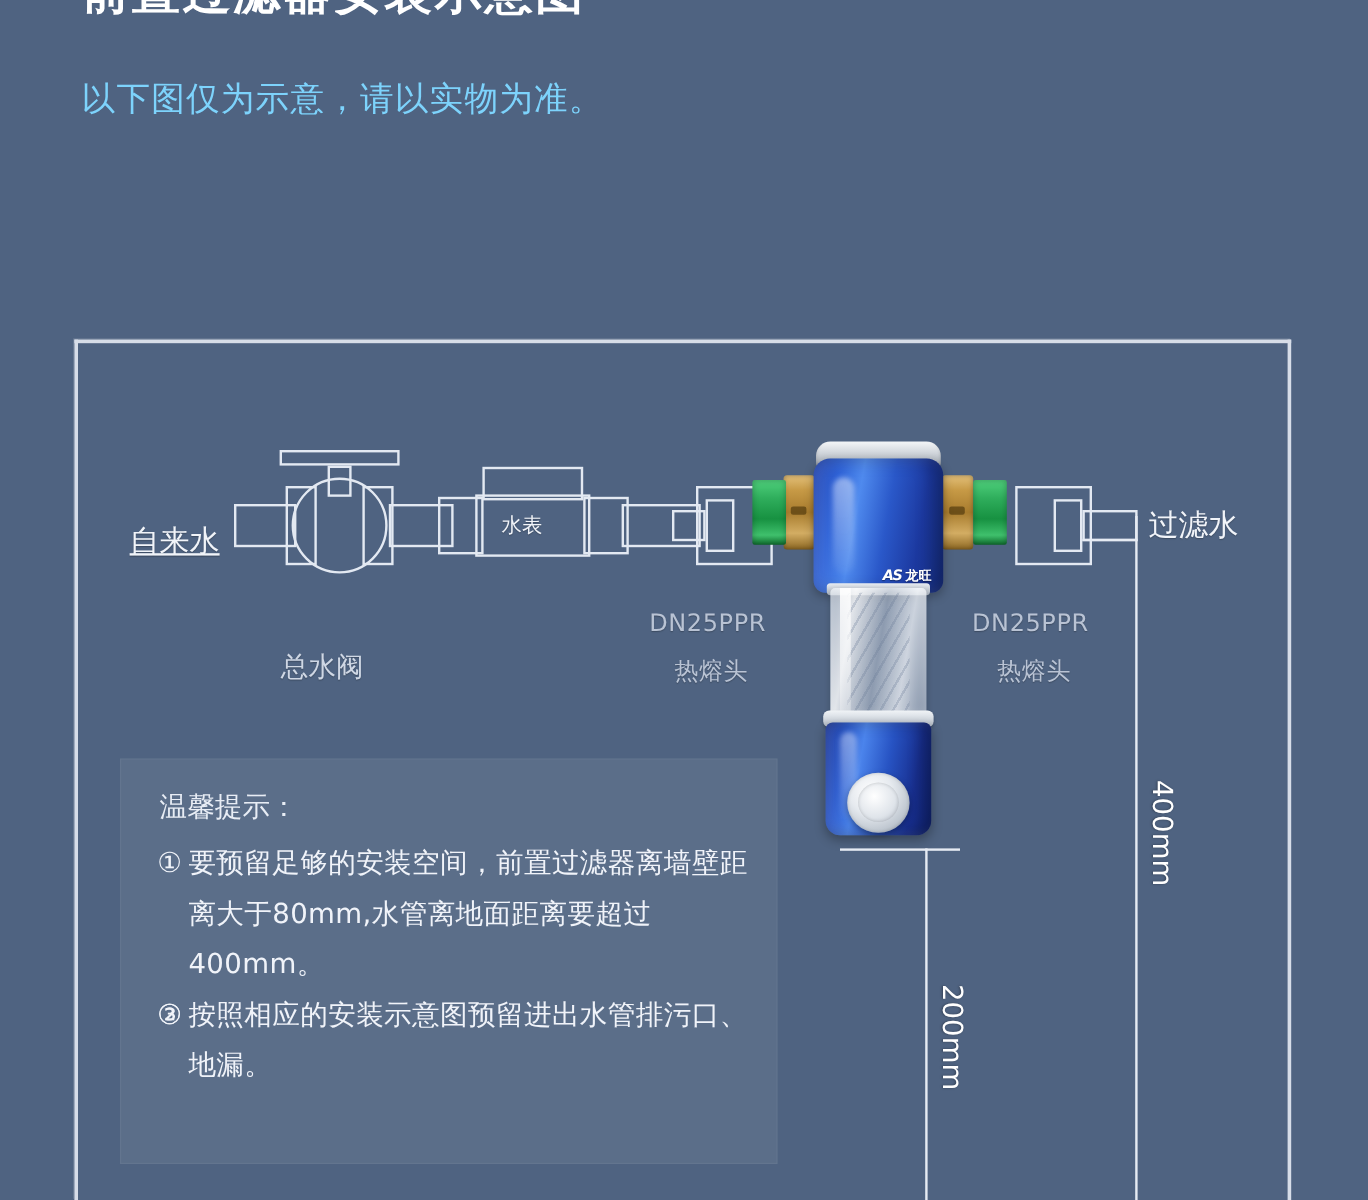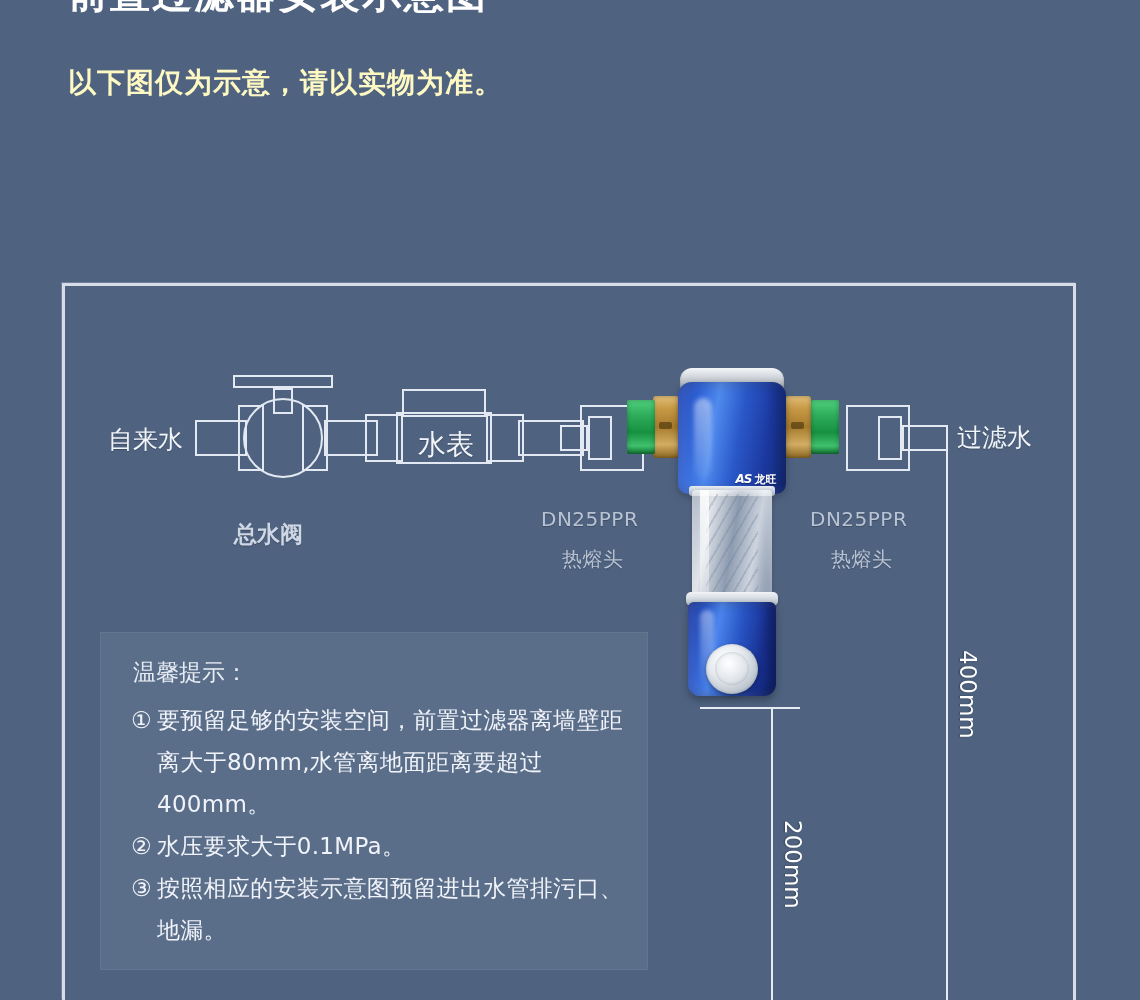--- a/index.html
+++ b/index.html
@@ -13,21 +13,21 @@
   #page{ position:relative; width:1140px; height:1000px; background:#4f6381; }
 
   
   .title-clipped{
     position:absolute; left:68px; top:-34px;
     font-size:40px; font-weight:700; color:#ffffff;
     letter-spacing:2px; white-space:nowrap;
   }
   .subtitle{
     position:absolute; left:68px; top:64px;
-    font-size:28px; font-weight:700; color:#fef9c3;
+    font-size:28px; font-weight:400; color:#7dd3fc;
     letter-spacing:1px; white-space:nowrap;
   }
 
   
   .frame{
     position:absolute; left:62px; top:283px;
     width:1014px; height:717px;
     border-left:3px solid #d7dde8;
     border-top:3px solid #d7dde8;
     border-right:3px solid #d7dde8;
@@ -37,21 +37,21 @@
 
   
   .ln{ position:absolute; border:2px solid #e3e9f2; background:transparent; }
 
   
   .lbl{
     position:absolute; color:#f1f4f9; white-space:nowrap;
     text-shadow:0 1px 1px rgba(0,0,0,.25);
   }
   .lbl-cn-24{ font-size:25px; font-weight:400; }
-  .lbl-cn-22{ font-size:23px; font-weight:700; color:#cfd7e4; }
+  .lbl-cn-22{ font-size:23px; font-weight:400; color:#cfd7e4;margin-top:21px; }
   .lbl-dn{ font-size:20px; font-weight:400; color:#b9c3d4; letter-spacing:.5px; }
 
   
   .dim-lbl{
     position:absolute; color:#ffffff; font-size:23px;
     white-space:nowrap; transform-origin:0 0;
     transform:rotate(90deg);
     text-shadow:0 1px 2px rgba(0,0,0,.35);
   }
   .dim-line{ position:absolute; background:#e6ebf3; }
@@ -201,38 +201,38 @@
   <div class="ln" style="left:273px; top:388px; width:20px; height:26px;"></div>
 
   <div class="ln" style="left:233px; top:375px; width:100px; height:13px;"></div>
 
   <div class="ln" style="left:324px; top:420px; width:54px; height:36px;"></div>
 
   <div class="ln" style="left:365px; top:414px; width:38px; height:48px;"></div>
 
   <div class="ln" style="left:396px; top:412px; width:96px; height:52px;"></div>
   <div class="ln" style="left:402px; top:389px; width:84px; height:28px;"></div>
-  <div class="lbl lbl-cn-24" style="left:418px; top:426px; font-size:28px;text-align:right;">水表</div>
+  <div class="lbl lbl-cn-24" style="left:418px; top:426px; font-size:17px;text-align:right;">水表</div>
 
   <div class="ln" style="left:486px; top:414px; width:38px; height:48px;"></div>
 
   <div class="ln" style="left:518px; top:420px; width:66px; height:36px;"></div>
 
   <div class="ln" style="left:580px; top:405px; width:64px; height:66px;"></div>
   <div class="ln" style="left:588px; top:416px; width:24px; height:44px;"></div>
   <div class="ln" style="left:560px; top:425px; width:28px; height:26px;"></div>
 
   <div class="ln" style="left:846px; top:405px; width:64px; height:66px;"></div>
   <div class="ln" style="left:878px; top:416px; width:24px; height:44px;"></div>
 
   <div class="ln" style="left:902px; top:425px; width:46px; height:26px;"></div>
   <div class="dim-line" style="left:902px; top:449px; width:46px; height:2px;"></div>
   <div class="dim-line" style="left:946px; top:430px; width:2px; height:570px;"></div>
 
-  <div class="lbl lbl-cn-24" style="left:108px; top:423px;">自来水</div>
+  <div class="lbl lbl-cn-24" style="left:108px; top:434px;text-decoration:underline;">自来水</div>
   <div class="lbl lbl-cn-22" style="left:234px; top:519px;">总水阀</div>
   <div class="lbl lbl-cn-24" style="left:957px; top:421px;">过滤水</div>
 
   <div class="lbl lbl-dn" style="left:541px; top:507px;">DN25PPR</div>
   <div class="lbl lbl-dn" style="left:562px; top:546px;">热熔头</div>
 
   <div class="lbl lbl-dn" style="left:810px; top:507px;">DN25PPR</div>
   <div class="lbl lbl-dn" style="left:831px; top:546px;">热熔头</div>
 
   <div id="product">
@@ -263,21 +263,20 @@
 
   <div class="tips">
     <div class="tips-title">温馨提示：</div>
     <div class="tips-list">
       <div class="tips-item">
         <span class="num">①</span>
         <span>要预留足够的安装空间，前置过滤器离墙壁距离大于80mm,水管离地面距离要超过400mm。</span>
       </div>
       <div class="tips-item">
         <span class="num">②</span>
-        <span>水压要求大于0.1MPa。</span>
       </div>
       <div class="tips-item">
         <span class="num">③</span>
         <span>按照相应的安装示意图预留进出水管排污口、地漏。</span>
       </div>
     </div>
   </div>
 
 </div>
 

